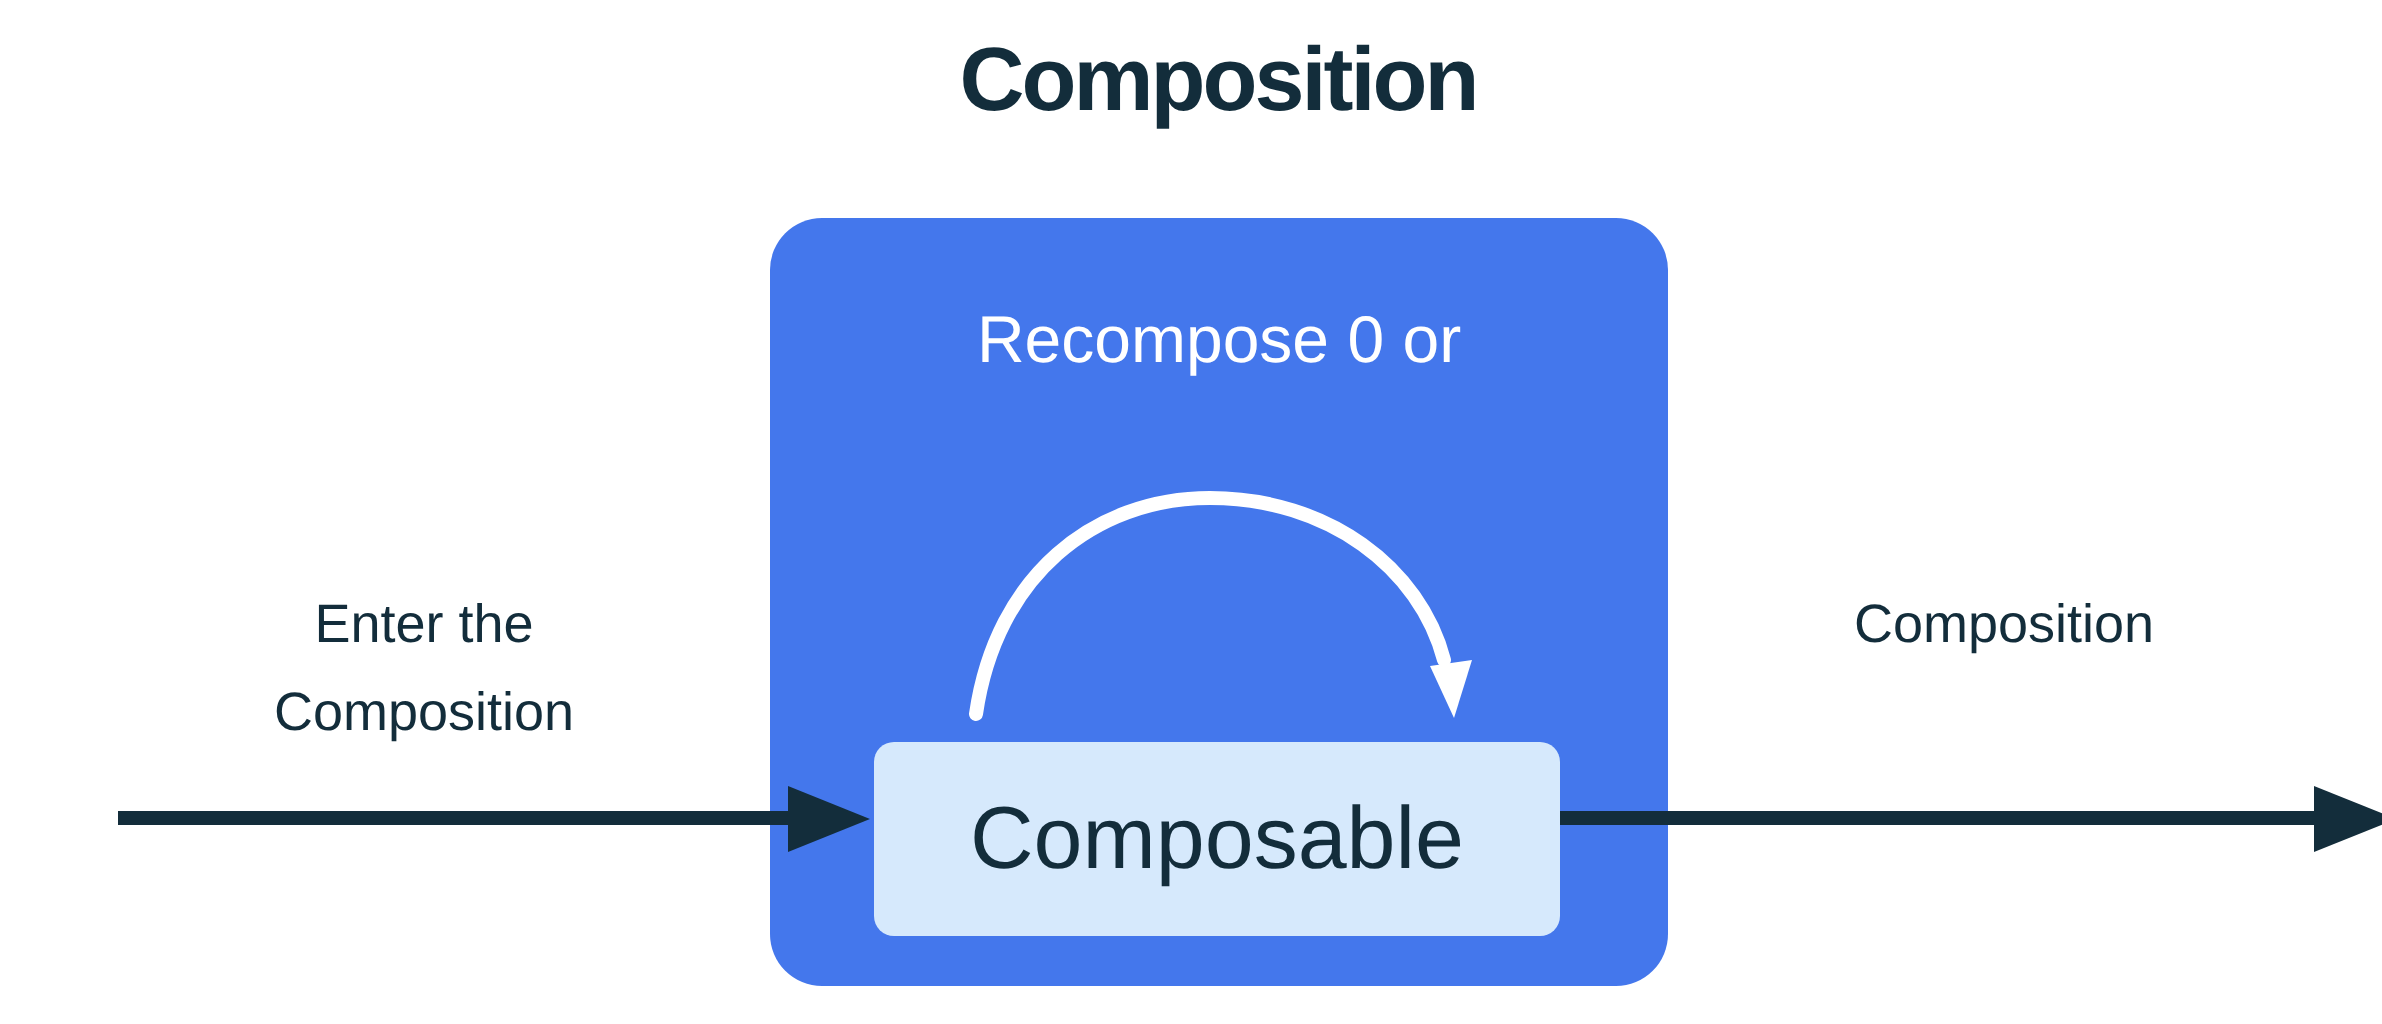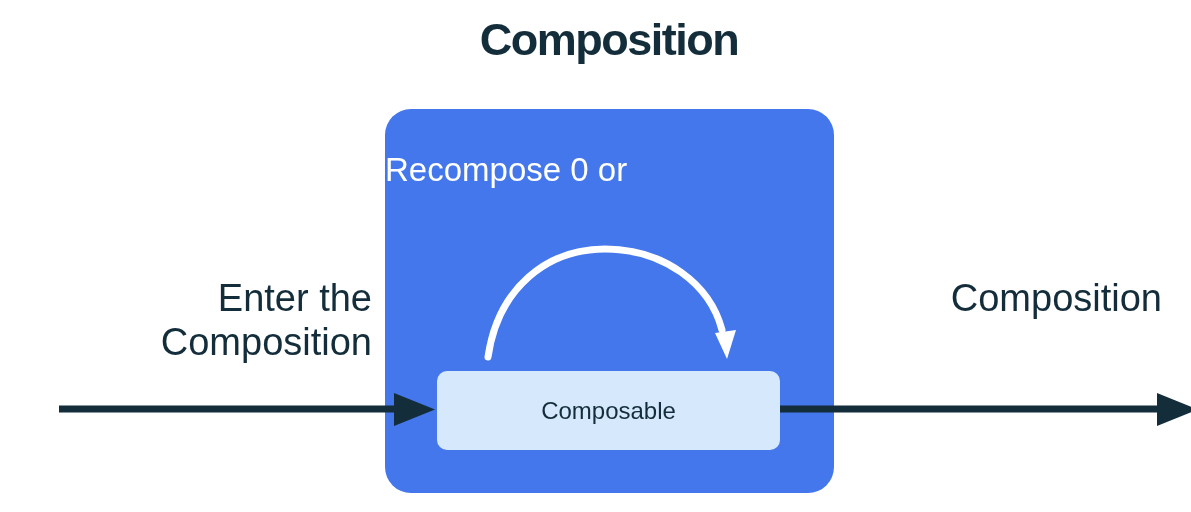--- a/index.html
+++ b/index.html
@@ -35,21 +35,21 @@
     height: 384px;
     background: var(--box-blue, #4477EC);
     border-radius: 26px;
   }
 
   .recompose-label {
     position: absolute;
     left: 353px;
     top: 146px;
     width: 449px;
-    text-align: left;
+    text-align: center;
     color: var(--arc-white, #ffffff);
     font-size: 33px;
     line-height: 48px;
     font-weight: normal;
   }
   .recompose-label span { display: block; }
 
   .arrows {
     position: absolute;
     left: 0;
@@ -77,37 +77,37 @@
   .arc-head {
     fill: var(--arc-white, #ffffff);
     stroke: none;
   }
 
   .composable-box {
     position: absolute;
     left: 405px;
     top: 371px;
     width: 343px;
-    height: 79px;
+    height: 97px;
     background: var(--light-blue, #D6E9FC);
     border-radius: 10px;
     display: flex;
     align-items: center;
     justify-content: center;
     color: var(--dark-navy, #132D3B);
-    font-size: 24px;
+    font-size: 44px;
   }
 
   .side-label {
     position: absolute;
-    top: 276px;
+    top: 290px;
     width: 320px;
-    text-align: right;
+    text-align: center;
     color: var(--dark-navy, #132D3B);
-    font-size: 38px;
+    font-size: 27px;
     line-height: 44px;
   }
   .side-label span { display: block; }
   .side-label.left  { left: 20px; }
   .side-label.right { left: 810px; }
 </style>
 </head>
 <body>
 
 <div class="canvas">

